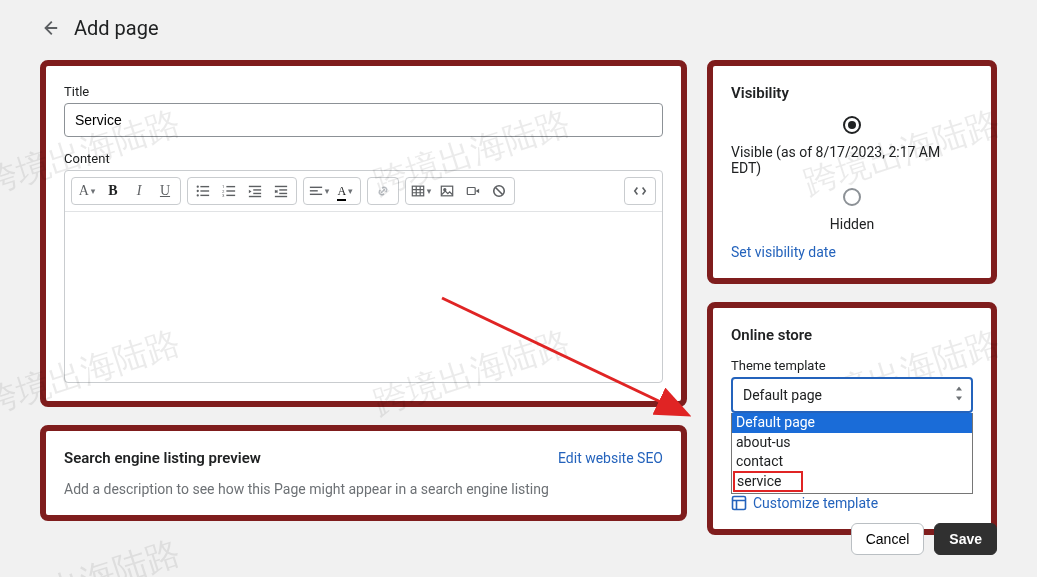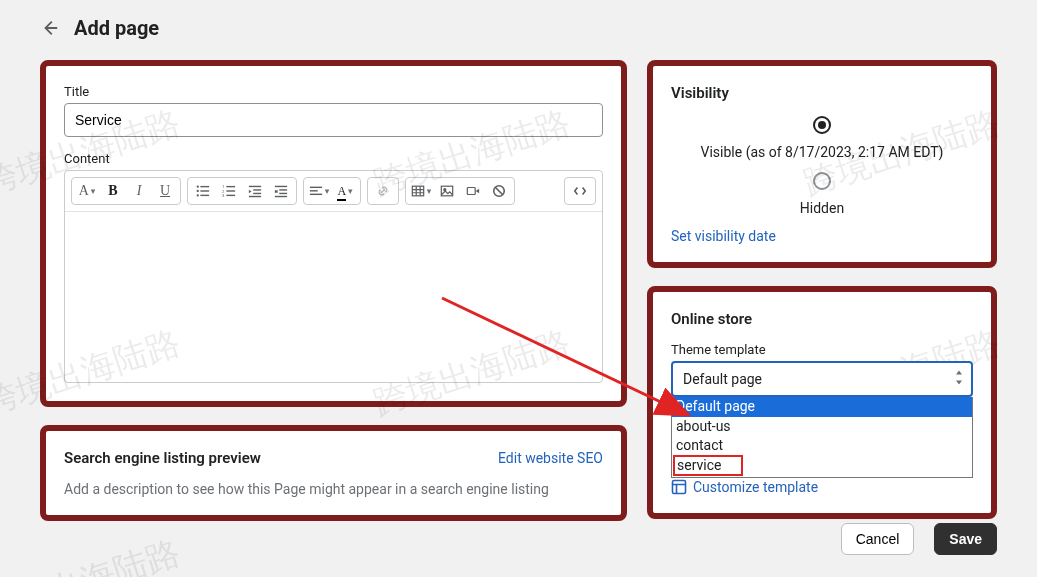--- a/index.html
+++ b/index.html
@@ -20,30 +20,30 @@
       padding: 16px 40px 10px 40px;
     }
     .back-arrow {
       width: 20px; height: 20px;
       display: inline-flex; align-items: center; justify-content: center;
       cursor: pointer;
     }
     .back-arrow svg { width: 18px; height: 18px; }
     .page-title {
       font-size: 20px;
-      font-weight: 700;
+      font-weight: 400;
     }
     .layout {
       display: flex;
       gap: 20px;
       padding: 10px 40px 20px 40px;
       align-items: flex-start;
     }
     .main-col { flex: 1; min-width: 0; }
-    .side-col { width: 350px; }
+    .side-col { width: 290px; }
     .card {
       background: #fff;
       border: 6px solid #7f1d1d;
       border-radius: 8px;
       padding: 18px 18px;
       margin-bottom: 18px;
       box-shadow: 0 0 0 rgba(0,0,0,0);
     }
     .field-label {
       font-size: 13px;
@@ -195,21 +195,21 @@
       color: #2463bc;
       cursor: pointer;
       font-size: 14px;
     }
     .customize-row svg { width: 16px; height: 16px; }
     .footer-actions {
       position: absolute;
       right: 40px;
       bottom: 22px;
       display: flex;
-      gap: 20px;
+      gap: 10px;
     }
     .btn {
       padding: 7px 14px;
       border-radius: 6px;
       font-size: 14px;
       cursor: pointer;
       border: 1px solid #babfc3;
       background: #fff;
     }
     .btn.primary {

